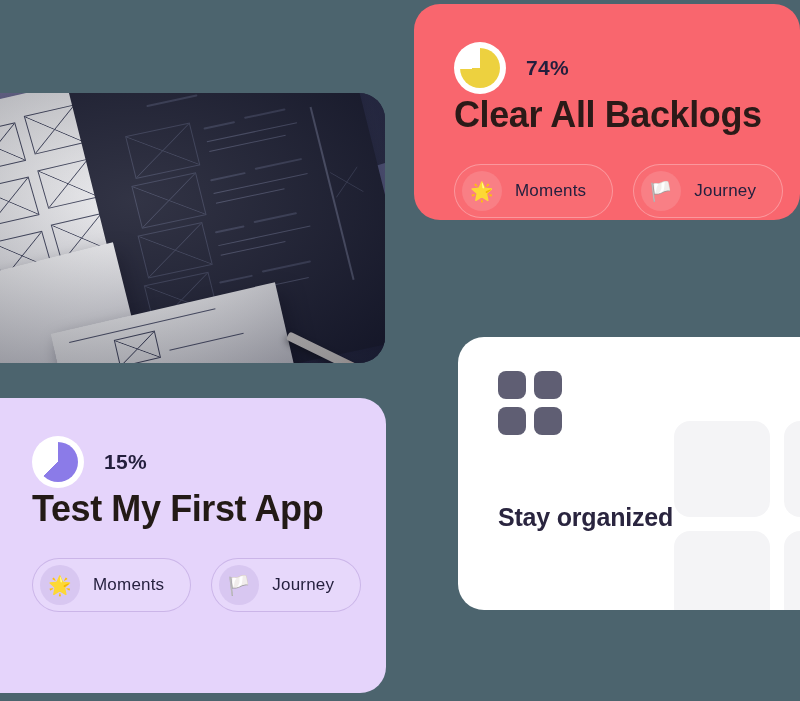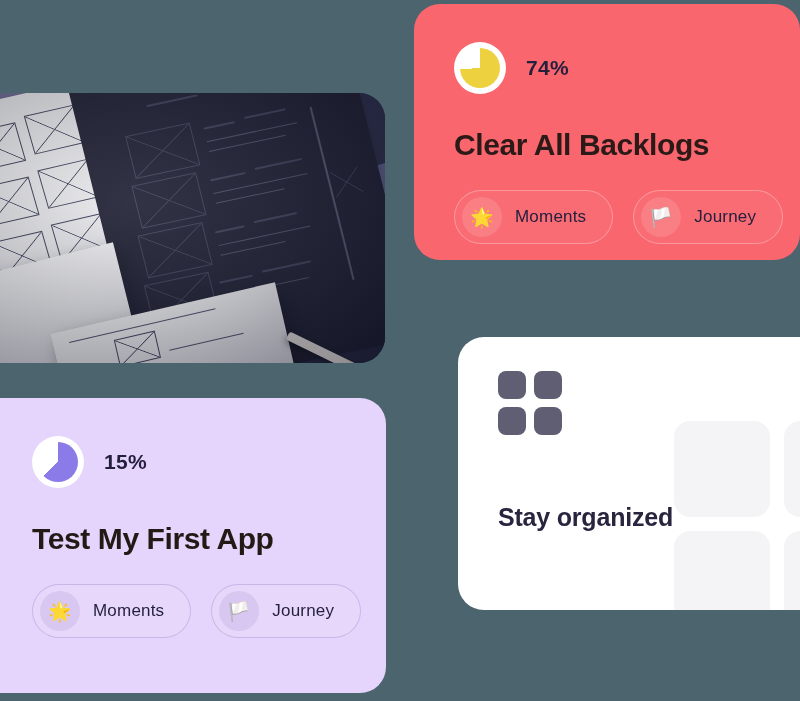--- a/index.html
+++ b/index.html
@@ -127,21 +127,21 @@
     inset: 0;
     background: radial-gradient(ellipse at 35% 40%, rgba(255,255,255,.10), rgba(10,12,28,.45) 100%);
     pointer-events: none;
   }
 
   
   #red-card {
     left: 414px;
     top: 4px;
     width: 386px;
-    height: 256px;
+    height: 216px;
     background: #F9666E;
     padding: 38px 8px 0 40px;
   }
 
   
   #purple-card {
     left: 0px;
     top: 398px;
     width: 386px;
     height: 295px;
@@ -182,25 +182,24 @@
   }
   .pct {
     font-size: 21px;
     font-weight: bold;
     color: #241F3D;
     letter-spacing: .3px;
   }
 
   
   .card-title {
-    font-size: 30px;
+    font-size: 36px;
     font-weight: bold;
     color: #231A16;
     letter-spacing: -0.4px;
-    margin-top: 34px;
   }
   #red-card .card-title { color: #2B1A18; }
   .card-date {
     font-size: 16px;
     color: #2A2036;
     margin-top: 12px;
     letter-spacing: .1px;
   }
 
   

